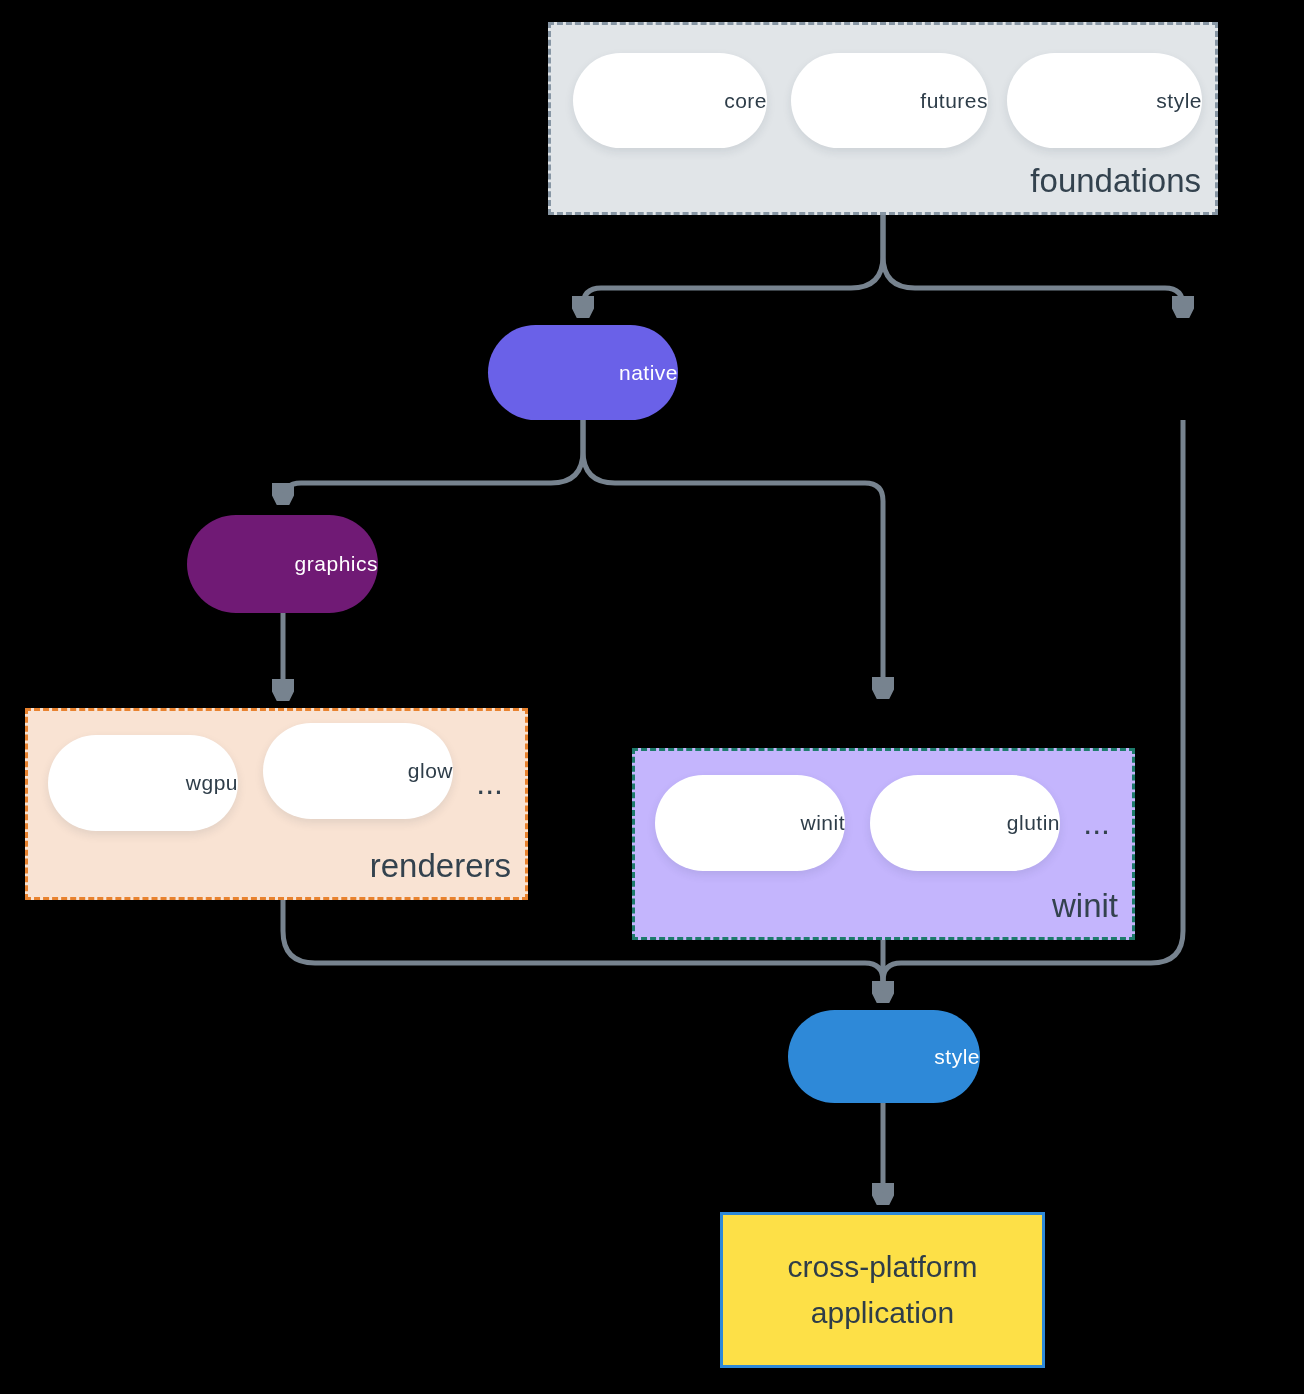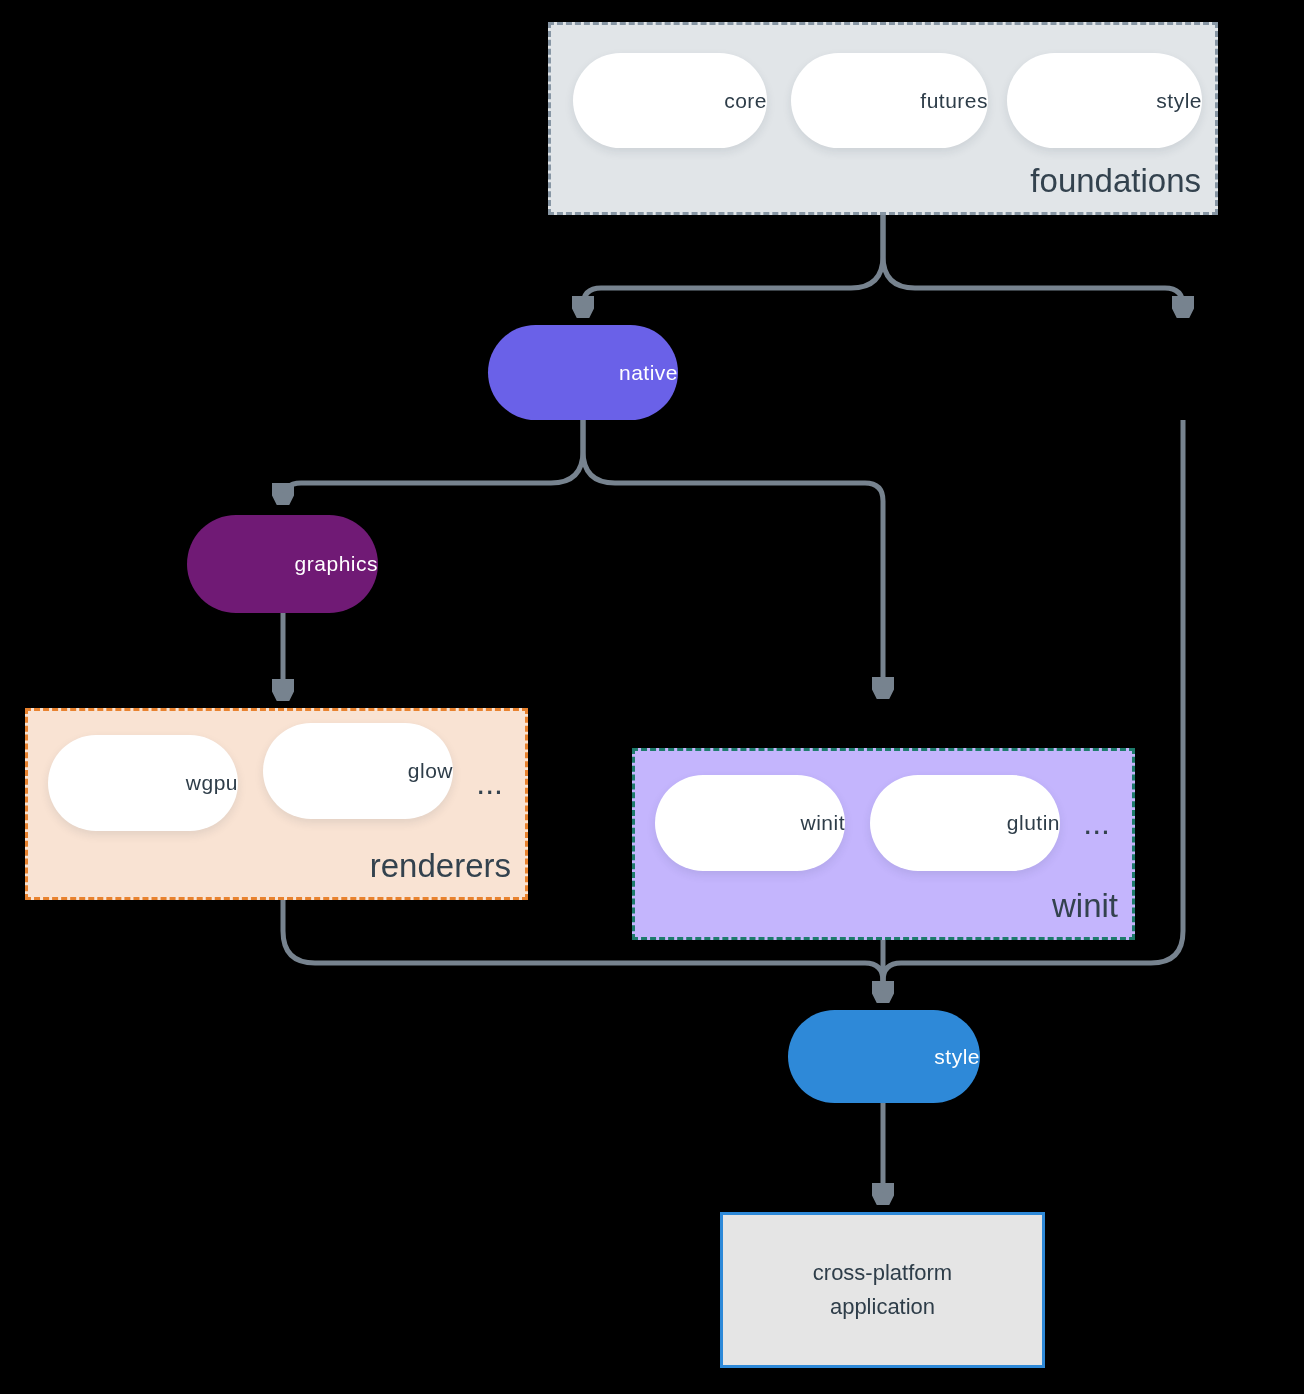--- a/index.html
+++ b/index.html
@@ -74,28 +74,28 @@
     right: 22px; top: 24px; height: 96px;
     display: flex;
     align-items: center;
     font-size: 32px;
     color: #33424e;
   }
   .app-box {
     position: absolute;
     left: 720px; top: 1212px; width: 325px; height: 156px;
     box-sizing: border-box;
-    background: #e5e5e5;
+    background: #fde047;
     border: 3px solid #2e89d8;
     display: flex;
     align-items: center;
     justify-content: center;
     text-align: center;
     color: #2e3d49;
-    font-size: 22px;
+    font-size: 30px;
     line-height: 1.55;
   }
   .app-box span { display: block; width: 250px; }
 </style>
 </head>
 <body>
 
 <div class="canvas">
 
   <svg class="edges" viewBox="0 0 1304 1394">

